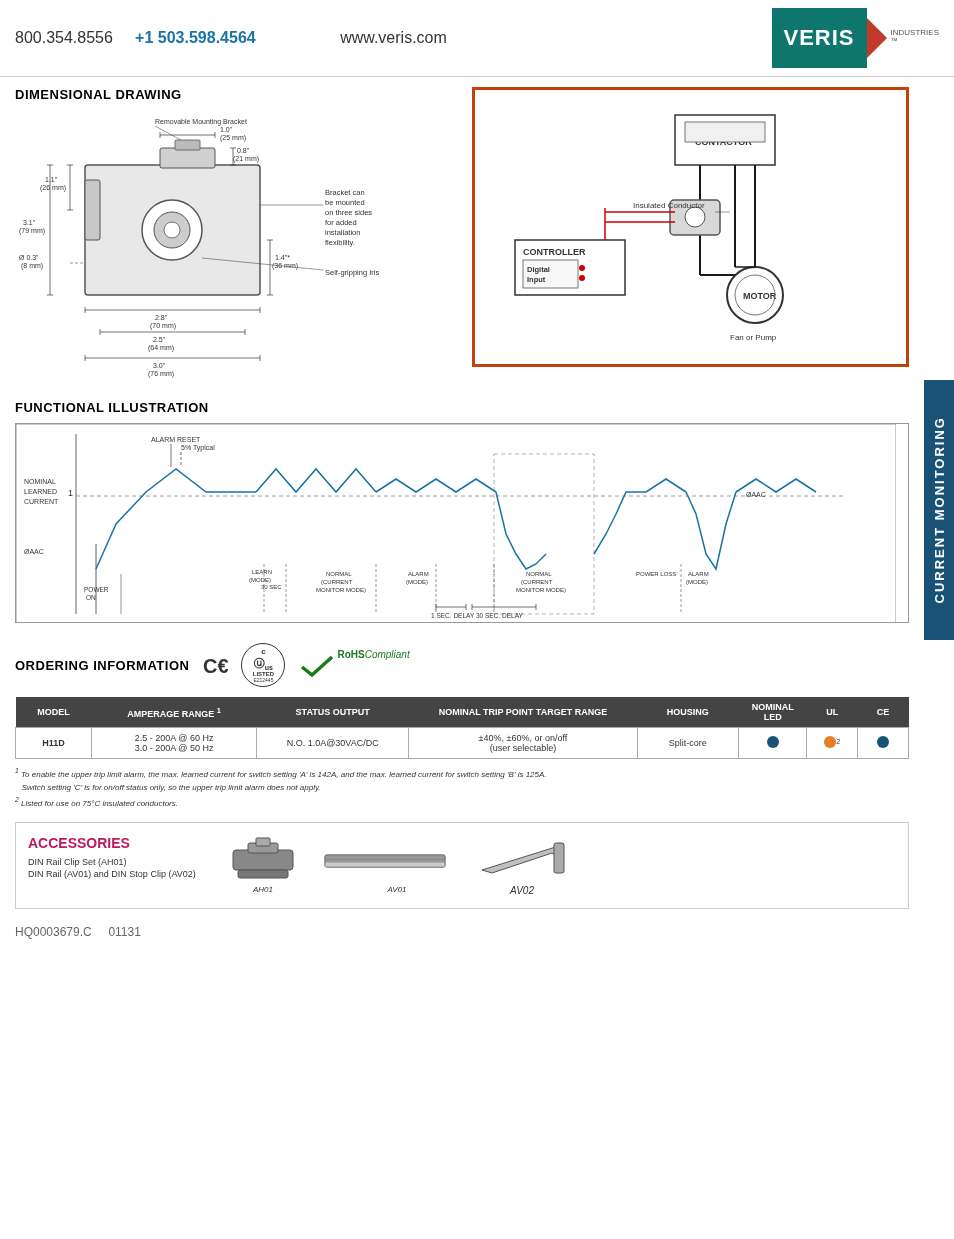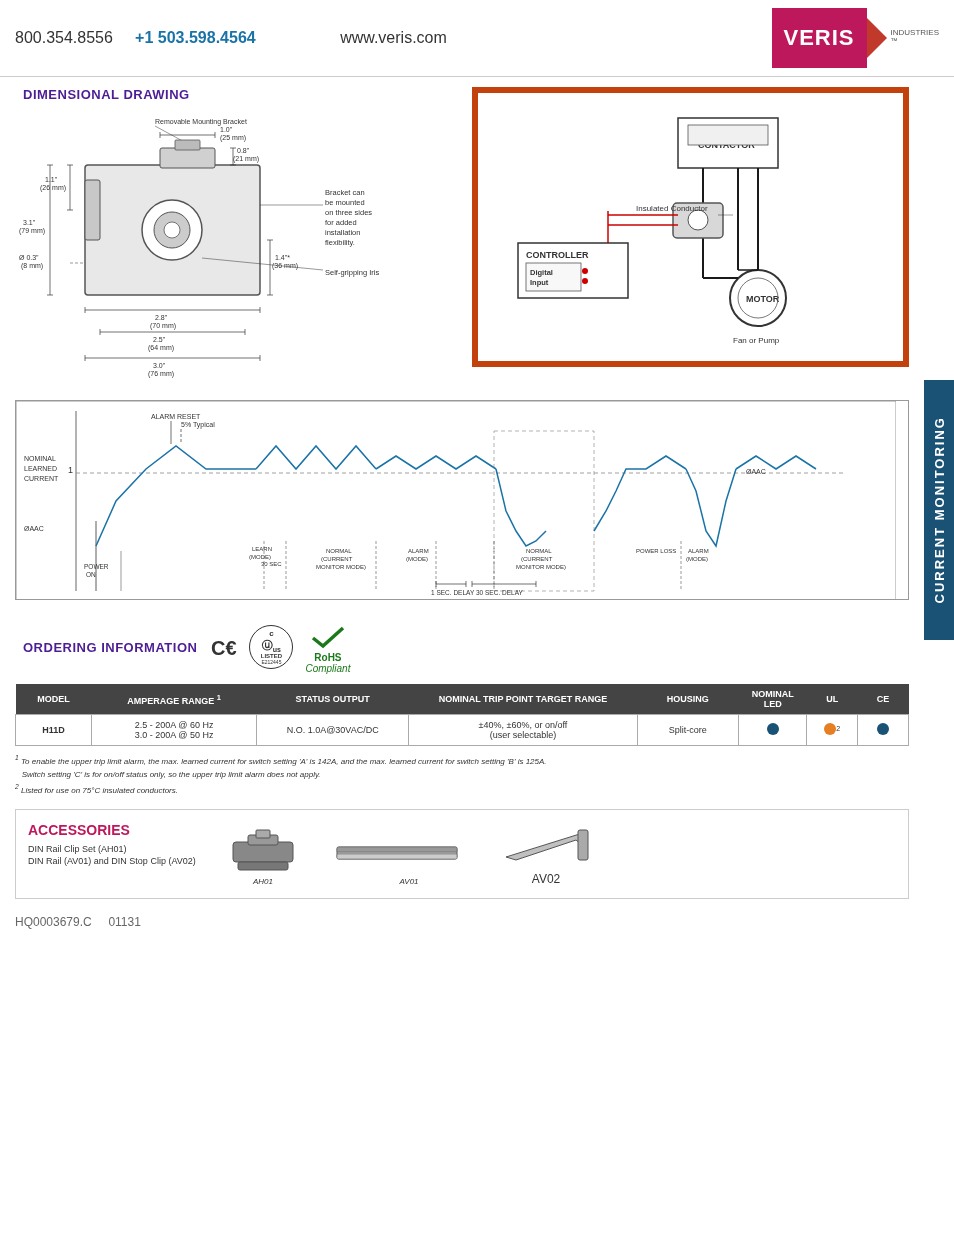--- a/index.html
+++ b/index.html
@@ -51,21 +51,21 @@
     }
     .header-phone {
       color: #1a73a7;
       font-weight: bold;
     }
     .logo-area {
       display: flex;
       align-items: center;
     }
     .logo-box {
-      background: #be185d;
+      background: #0f766e;
       color: white;
       font-size: 22px;
       font-weight: bold;
       padding: 17px 12px;
       letter-spacing: 1px;
     }
     .logo-arrow {
       width: 0;
       height: 0;
       border-top: 20px solid transparent;
@@ -90,36 +90,35 @@
       display: flex;
       gap: 20px;
       margin-bottom: 20px;
     }
     .col-left { width: 50%; }
     .col-right { width: 50%; }
 
     .section-title {
       font-size: 13px;
       font-weight: bold;
-      color: #4c1d95;
+      color: #000000;
       text-transform: uppercase;
       margin-bottom: 8px;
       letter-spacing: 0.5px;
-      margin-left: 8px;
     }
 
     
     .dim-svg-container {
       position: relative;
       height: 270px;
     }
 
     
     .wiring-diagram {
-      border: 6px solid #c2410c;
+      border: 3px solid #c2410c;
       padding: 10px;
       height: 280px;
       position: relative;
     }
 
     
     .func-section {
       margin-bottom: 20px;
     }
     .func-chart {
@@ -183,22 +182,22 @@
     .accessories-section {
       border: 1px solid #ccc;
       padding: 12px;
       display: flex;
       gap: 20px;
       align-items: flex-start;
     }
     .acc-text-col { width: 180px; }
     .acc-img-col {
       display: flex;
-      gap: 34px;
-      align-items: flex-end;
+      gap: 22px;
+      align-items: flex-start;
       flex: 1;
     }
     .acc-title {
       font-size: 14px;
       font-weight: bold;
       color: #be185d;
       text-transform: uppercase;
       margin-bottom: 6px;
     }
     .acc-item {
@@ -377,20 +376,21 @@
           <line x1="250" y1="160" x2="250" y2="167" stroke="#1a1a1a" stroke-width="2"></line>
 
           <line x1="250" y1="167" x2="270" y2="167" stroke="#1a1a1a" stroke-width="1.5"></line>
           <line x1="270" y1="160" x2="270" y2="167" stroke="#1a1a1a" stroke-width="2"></line>
         </svg>
       </div>
     </div>
   </div>
 
   <div class="func-section">
+    <div class="section-title">FUNCTIONAL ILLUSTRATION</div>
     <div class="func-chart">
       <svg width="880" height="200">
 
         <rect x="0" y="0" width="880" height="200" fill="white" stroke="#999" stroke-width="1"></rect>
 
         <text x="8" y="60" font-size="7" fill="#333">NOMINAL</text>
         <text x="8" y="70" font-size="7" fill="#333">LEARNED</text>
         <text x="8" y="80" font-size="7" fill="#333">CURRENT</text>
 
         <text x="8" y="130" font-size="7" fill="#333">ØAAC</text>
@@ -479,21 +479,21 @@
         </svg>
       </div>
 
       <div style="display:flex;flex-direction:column;align-items:center;border:1.5px solid #333;border-radius:50%;width:44px;height:44px;justify-content:center;">
         <span style="font-size:8px;font-weight:bold;">c</span>
         <span style="font-size:11px;font-weight:bold;">ⓤ<sub style="font-size:7px">us</sub></span>
         <span style="font-size:6px;font-weight:bold;">LISTED</span>
         <span style="font-size:5px;">E212445</span>
       </div>
 
-      <div style="display:flex;flex-direction:column;align-items:center;">
+      <div style="display:flex;flex-direction:row;">
         <svg width="40" height="32">
           <polyline points="5,18 15,26 35,8" fill="none" stroke="#1a7a1a" stroke-width="3.5"></polyline>
         </svg>
         <span style="font-size:10px;font-weight:bold;color:#1a7a1a;">RoHS</span>
         <span style="font-size:10px;color:#1a7a1a;font-style:italic;">Compliant</span>
       </div>
     </div>
 
     <table class="order-table">
       <thead>
@@ -564,21 +564,21 @@
           <rect x="5" y="27" width="120" height="5" rx="1" fill="#ccc" stroke="#555" stroke-width="0.5"></rect>
         </svg>
         <span style="font-size:8px;font-style:italic;margin-left:24px;">AV01</span>
       </div>
 
       <div style="display:flex;flex-direction:column;align-items:center;">
         <svg width="100" height="50">
           <path d="M10,35 L90,10 L90,20 L85,22 L80,18 L20,38 Z" fill="#c0c0c0" stroke="#555" stroke-width="1"></path>
           <rect x="82" y="8" width="10" height="30" rx="2" fill="#aaa" stroke="#555" stroke-width="1"></rect>
         </svg>
-        <span style="font-size:12px;">AV02</span>
+        <span style="font-size:10px;font-style:italic;">AV02</span>
       </div>
     </div>
   </div>
 
 </div>
 
 <div class="footer">
   <span>HQ0003679.C</span>
   &nbsp;&nbsp;&nbsp;
   <span>01131</span>

